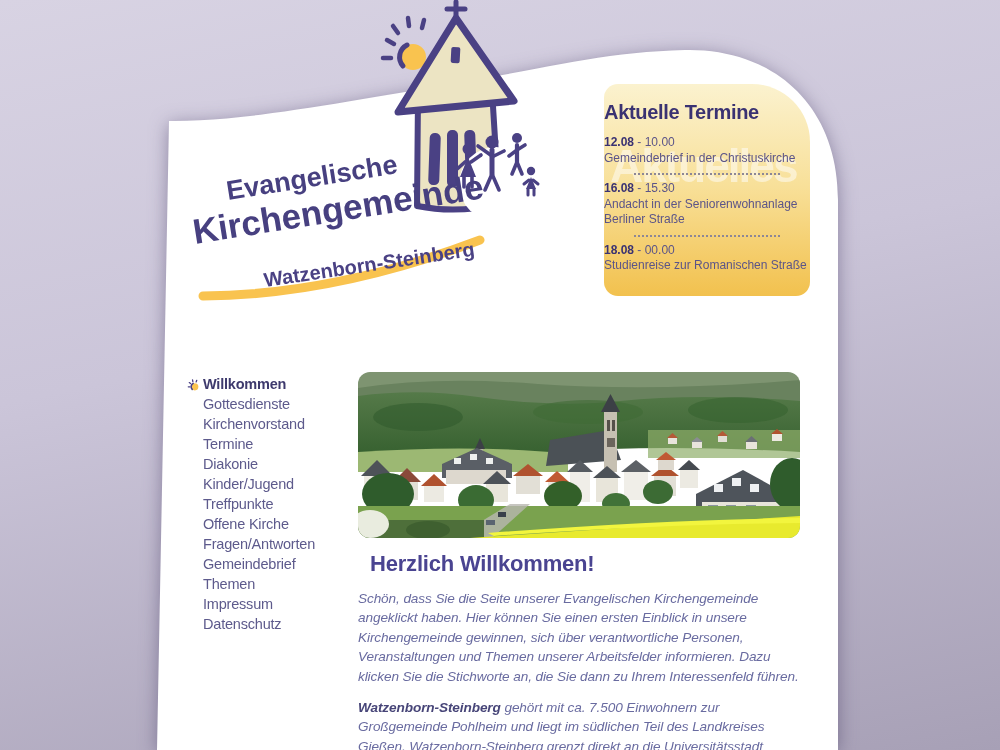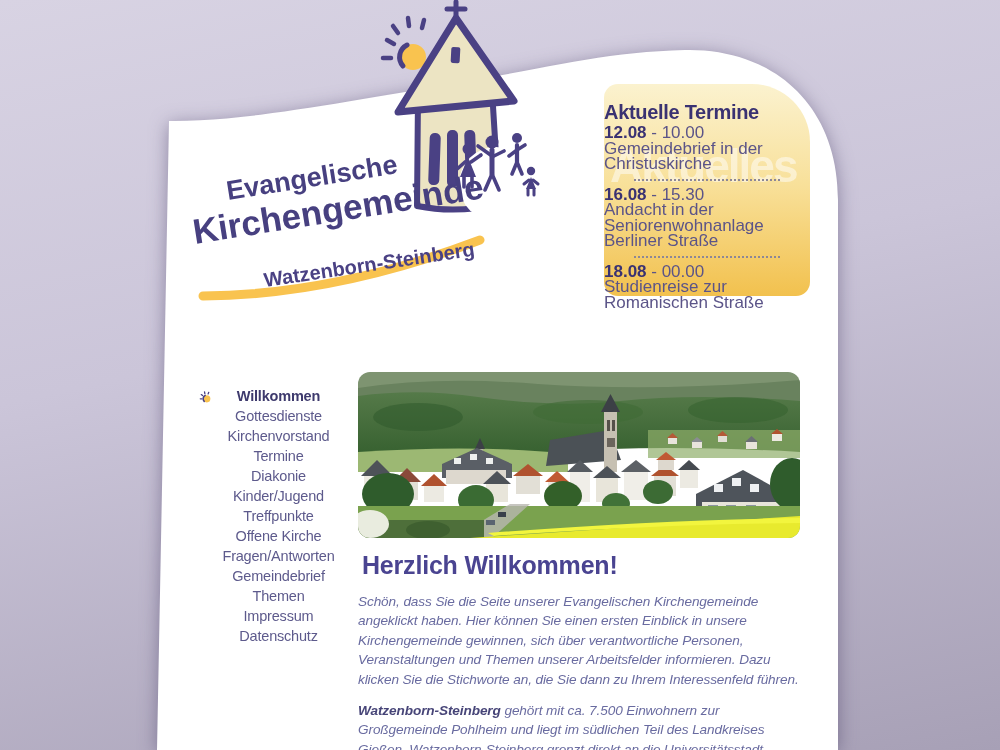--- a/index.html
+++ b/index.html
@@ -25,38 +25,38 @@
   }
   #termine-box .watermark{
     position:absolute;top:82px;left:6px;margin:0;font-size:46px;font-weight:bold;
     color:#ffffff;opacity:.5;letter-spacing:-2px;white-space:nowrap;line-height:0;
     pointer-events:none;
   }
   #termine-box h2{
     position:relative;margin:0;padding-top:17px;font-size:20px;color:#3a3272;
     letter-spacing:-.3px;
   }
-  #events{position:relative;margin-top:1px;font-size:17px;line-height:15.5px;color:#5b5488;}
+  #events{position:relative;margin-top:11px;font-size:12px;line-height:15.5px;color:#5b5488;}
   .event .dateline b{color:#3a3272;}
   .event .dateline span{color:#5b5488;}
   .dotsep{width:146px;height:0;margin:7px auto 6px;border-bottom:2px dotted #8d8796;}
 
   
   #sidebar{position:absolute;left:186px;top:374px;width:168px;}
-  #sidebar ul{list-style:none;margin:12px;padding:0 0 0 17px;text-align:center;}
+  #sidebar ul{list-style:none;margin:0;padding:0 0 0 17px;}
   #sidebar li{position:relative;line-height:20px;font-size:14.5px;color:#5d5a8c;
     letter-spacing:-.2px;cursor:pointer;}
   #sidebar li.active{font-weight:bold;color:#3e3a6d;}
   #sidebar li .sun{position:absolute;left:-16px;top:3px;}
 
   
   #content{position:absolute;left:358px;top:372px;width:444px;color:#696ba0;}
   .photo-wrap{width:442px;height:166px;border-radius:12px;overflow:hidden;}
   .photo-wrap svg{display:block;}
-  #content h1{margin:13px 4px 0;font-size:25px;color:#4a4491;letter-spacing:-.2px;}
+  #content h1{margin:13px 12px 0;font-size:22px;color:#4a4491;letter-spacing:-.2px;}
   #content p{margin:12px 0 0;font-size:13.6px;line-height:19.4px;letter-spacing:-.1px;font-style:italic;}
   #content p b{color:#474578;}
 </style>
 </head>
 <body>
 
 <div id="viewport">
 
   <svg id="page-shape" viewBox="0 0 1000 750">
     <path d="M169,121 C240,122 330,104 430,88 C540,70 600,52 685,50 C770,48 838,102 838,200 L838,750 L157,750 Z"></path>

